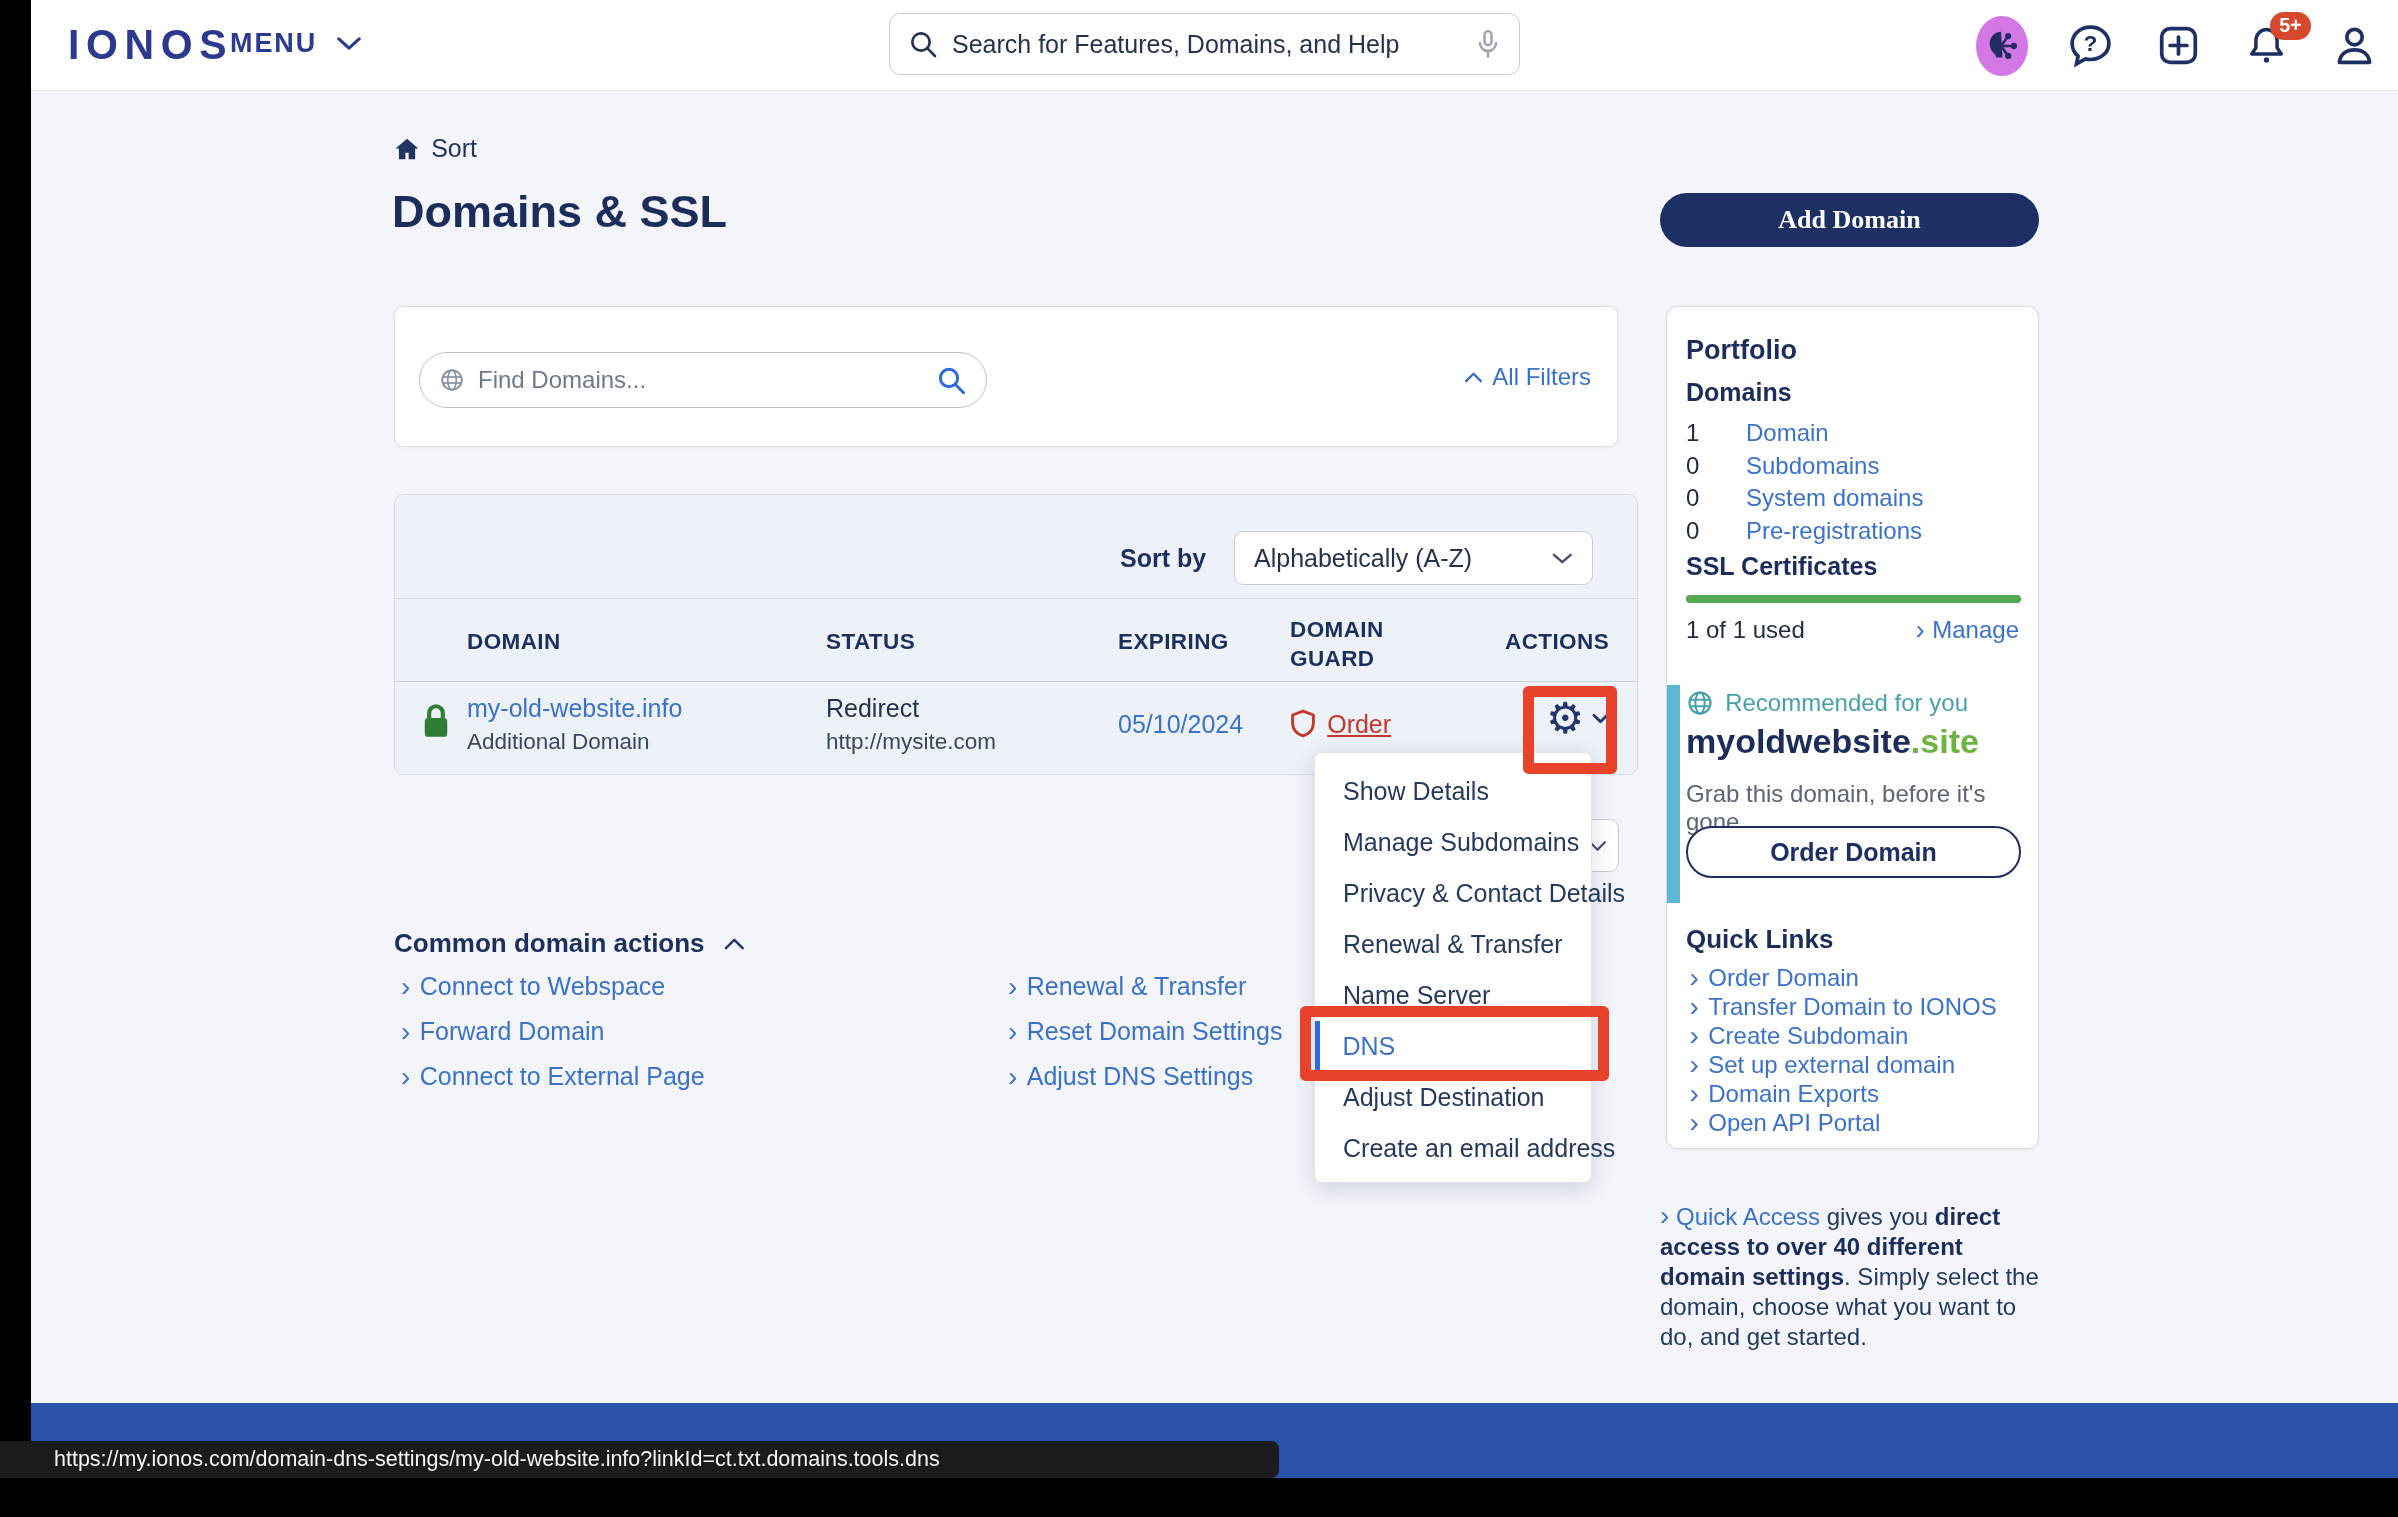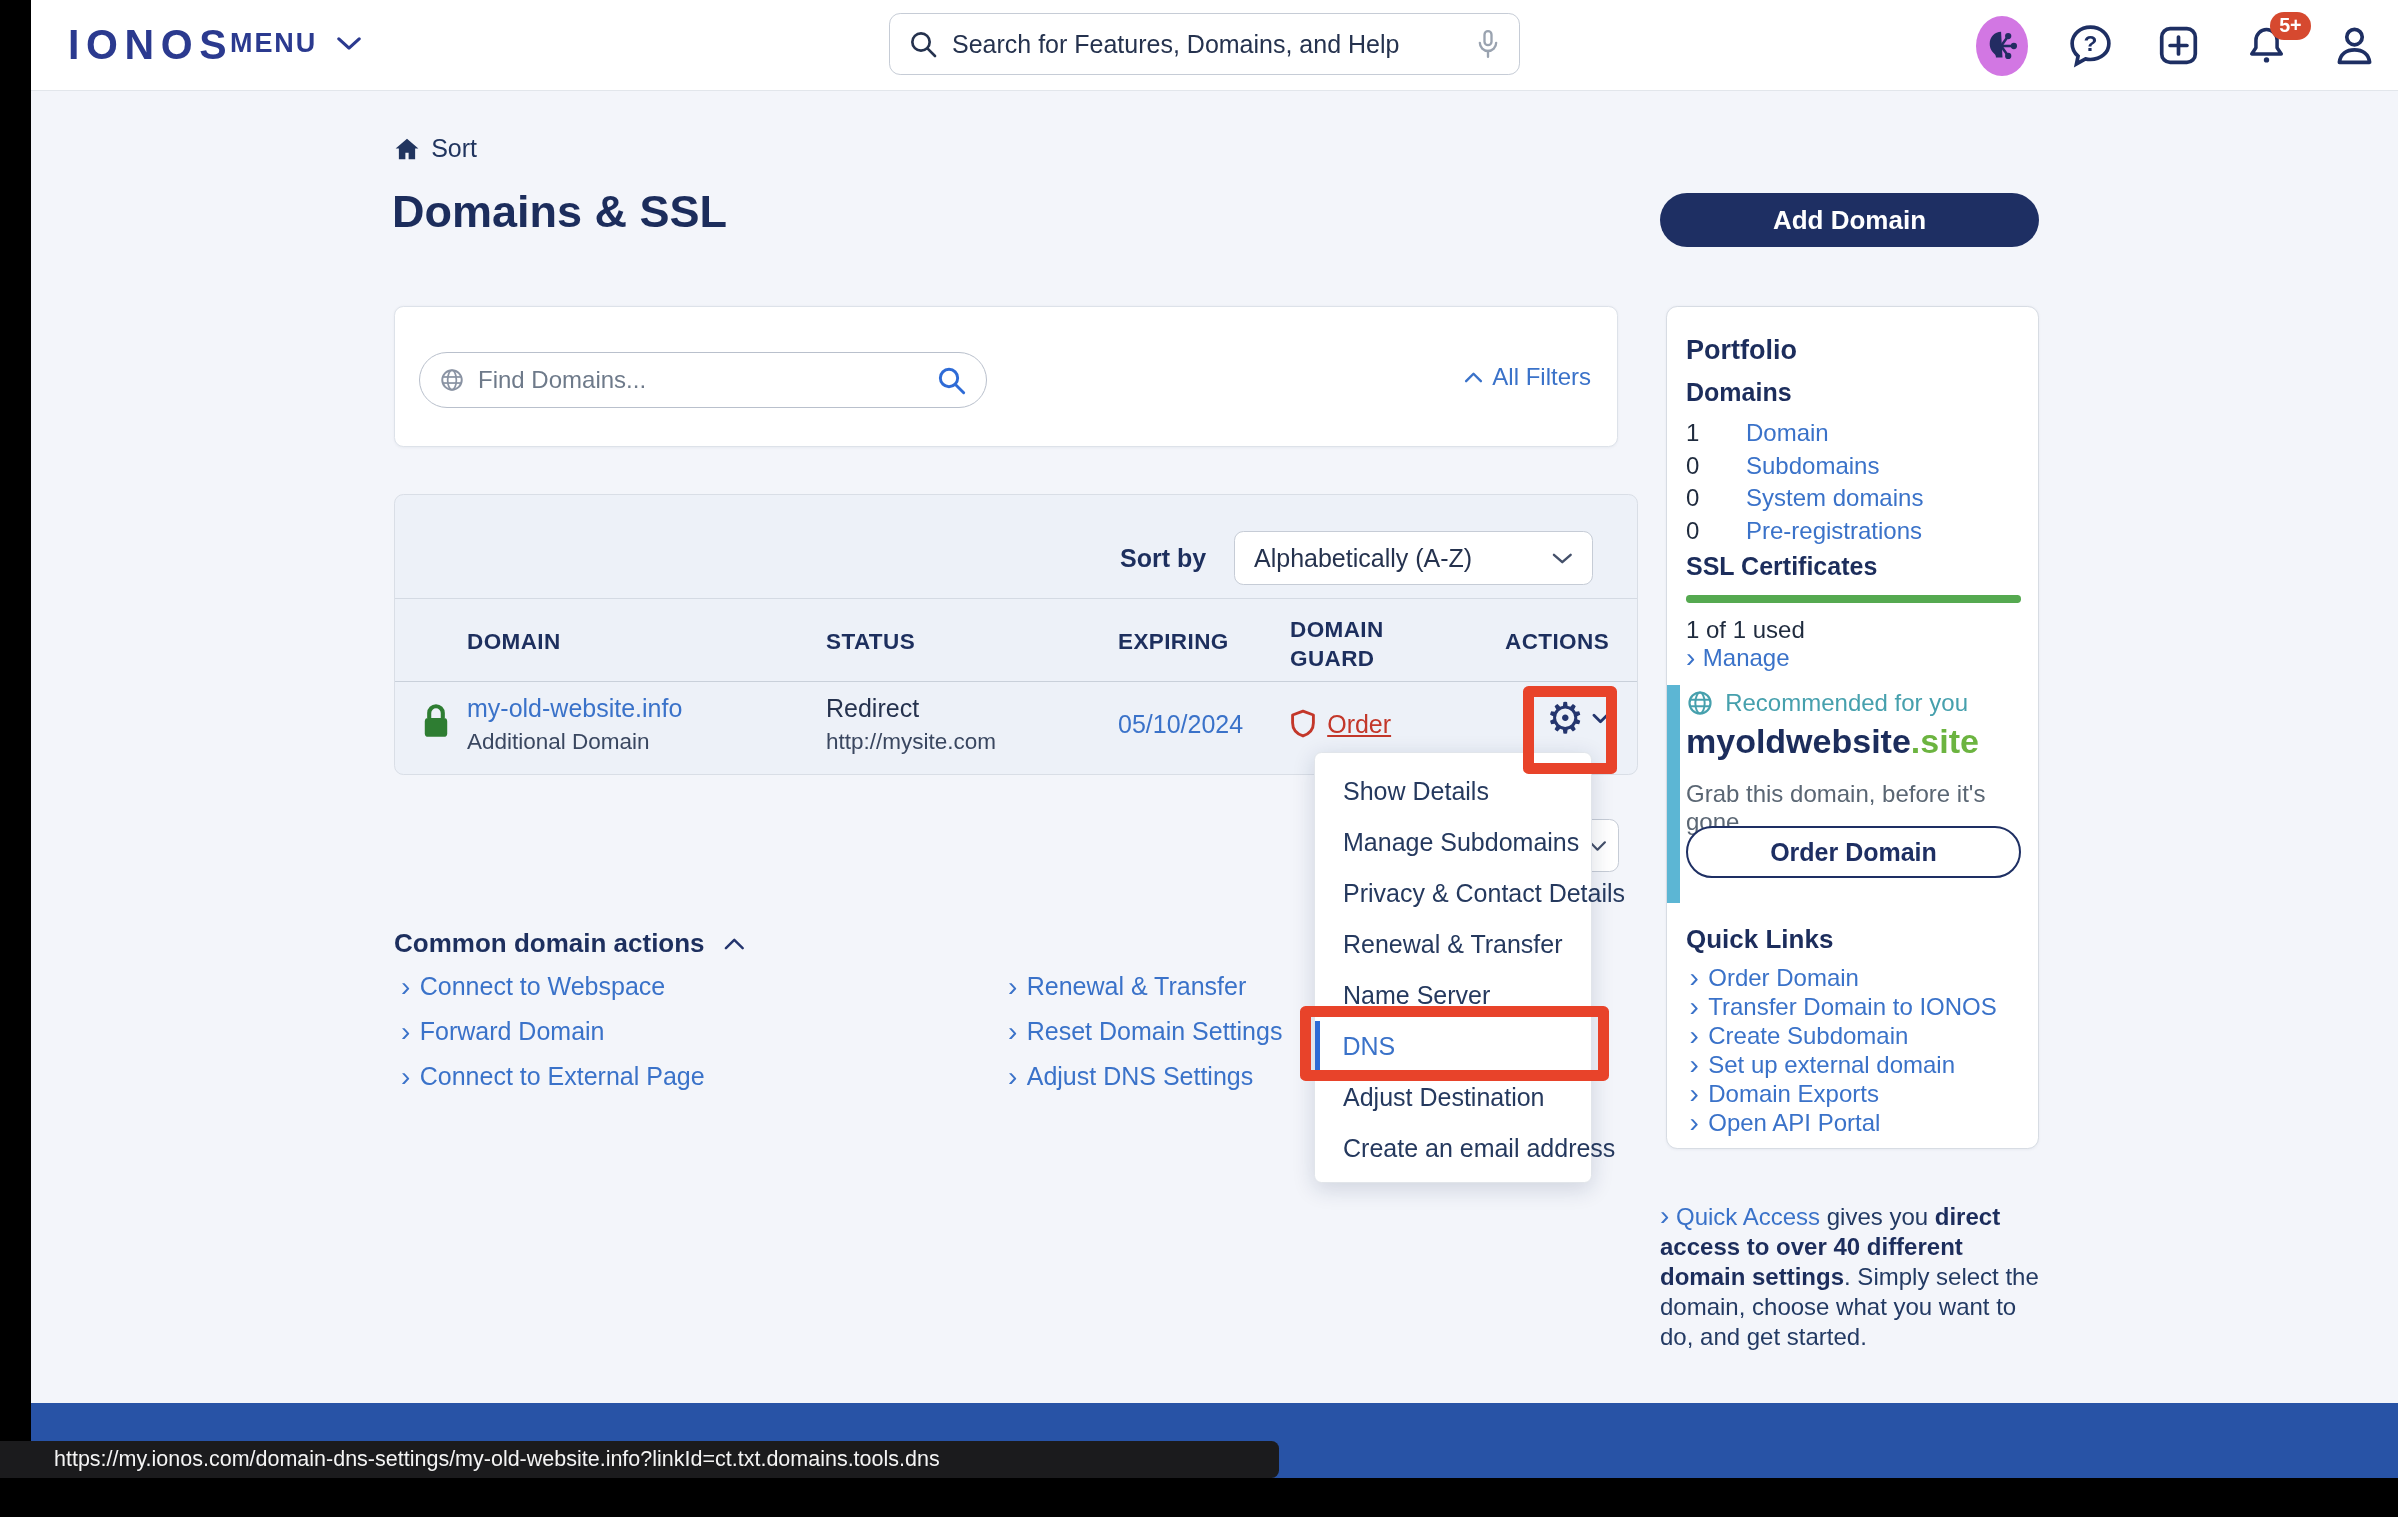--- a/index.html
+++ b/index.html
@@ -23,21 +23,21 @@
   .search-wrap input::placeholder { color:#25324e; opacity:1; }
   .top-icons { position:absolute; right:19px; top:0; height:91px; display:flex; align-items:center; gap:36px; }
   .icon-btn { position:relative; width:52px; height:52px; display:flex; align-items:center; justify-content:center; cursor:pointer; }
   .ai-circle { width:60px; height:60px; border-radius:50%; background:#d277e3; display:flex; align-items:center; justify-content:center; }
   .badge { position:absolute; top:-7.5px; right:-19px; background:#d6492f; color:#fff; font-size:19.7px; font-weight:700; border-radius:16px; padding:1.9px 9.4px 2.8px; }
 
   
   .breadcrumb { position:absolute; left:394px; top:134px; display:flex; align-items:center; gap:11.2px; color:#21355f; font-size:25px; cursor:pointer; }
   .page-title { position:absolute; left:392px; top:186px; font-size:45px; font-weight:700; color:#1c2d5c; }
   .add-domain-btn { position:absolute; left:1660px; top:193px; width:379px; height:54px; background:#1e2f63; border:none; border-radius:28px;
-    color:#fff; font-size:26px; font-weight:700; cursor:pointer; font-family:Liberation Sans, sans-serif; }
+    color:#fff; font-size:26px; font-weight:700; cursor:pointer; font-family:Liberation Serif, serif; }
 
   
   .find-card { position:absolute; left:394px; top:306px; width:1224px; height:141px; background:#fff; border:0.9px solid #dde2e9; border-radius:9.4px; box-shadow:0 0.9px 2.8px rgba(20,40,80,.05); }
   .find-input { position:absolute; left:24px; top:45px; width:568px; height:56px; border:1.9px solid #b9c0cc; border-radius:30px; background:#fff; display:flex; align-items:center; padding:0 19px; gap:13px; }
   .find-input input { flex:1; border:none; outline:none; font-size:24px; color:#33415c; background:transparent; font-family:inherit; }
   .find-input input::placeholder { color:#6e7a8a; opacity:1; }
   .all-filters { position:absolute; right:26px; top:56px; display:flex; align-items:center; gap:9px; color:#3a72c9; font-size:24px; cursor:pointer; }
 
   
   .table-card { position:absolute; left:394px; top:494px; width:1244px; height:281px; background:#edf1f8; border:0.9px solid #d9dee6; border-radius:9.4px; }
@@ -78,21 +78,21 @@
 
   
   .portfolio-card { position:absolute; left:1666px; top:306px; width:373px; height:843px; background:#fff; border:0.9px solid #d7dce3; border-radius:11.2px; box-shadow:0 0.9px 2.8px rgba(20,40,80,.05); }
   .pf-pad { position:absolute; left:19px; right:19px; }
   .pf-h { font-size:27px; font-weight:700; color:#1c2d5c; }
   .pf-sub { font-size:25px; font-weight:700; color:#1c2d5c; }
   .count-row { display:flex; font-size:24px; margin-bottom:4.7px; }
   .count-num { width:60px; color:#1f2b3e; }
   .count-link { color:#3a72c9; cursor:pointer; }
   .ssl-bar { position:absolute; left:19px; top:288px; width:335px; height:8.4px; background:#55a950; border-radius:3.7px; }
-  .ssl-row { position:absolute; left:19px; right:19px; top:309px; display:flex; justify-content:space-between; font-size:24px; color:#1f2b3e;flex-direction:column; }
+  .ssl-row { position:absolute; left:19px; right:19px; top:309px; display:flex; justify-content:space-between; font-size:24px; color:#1f2b3e; }
   .teal-border { position:absolute; left:0; top:378px; width:13px; height:218px; background:#5cb6d4; }
   .rec-label { position:absolute; left:19px; top:382px; display:flex; align-items:center; gap:11.2px; color:#46a0ad; font-size:24px; }
   .rec-domain { position:absolute; left:19px; top:415px; font-size:34px; font-weight:700; color:#1c2d5c; }
   .rec-domain .tld { color:#6cb440; font-weight:700; }
   .rec-tagline { position:absolute; left:19px; top:473px; font-size:24px; color:#5a6673; }
   .order-domain-btn { position:absolute; left:19px; top:519px; width:335px; height:52px; background:#fff; border:2.8px solid #1e2f63; border-radius:28px;
     color:#1e2f63; font-size:25px; font-weight:700; cursor:pointer; font-family:inherit; }
   .ql-h { position:absolute; left:19px; top:617px; font-size:26px; font-weight:700; color:#1c2d5c; }
   .ql-list { position:absolute; left:22.5px; top:656px; }
   .ql-item { display:flex; align-items:center; gap:9.4px; font-size:24px; color:#3a72c9; height:29px; margin-bottom:0; cursor:pointer; }

